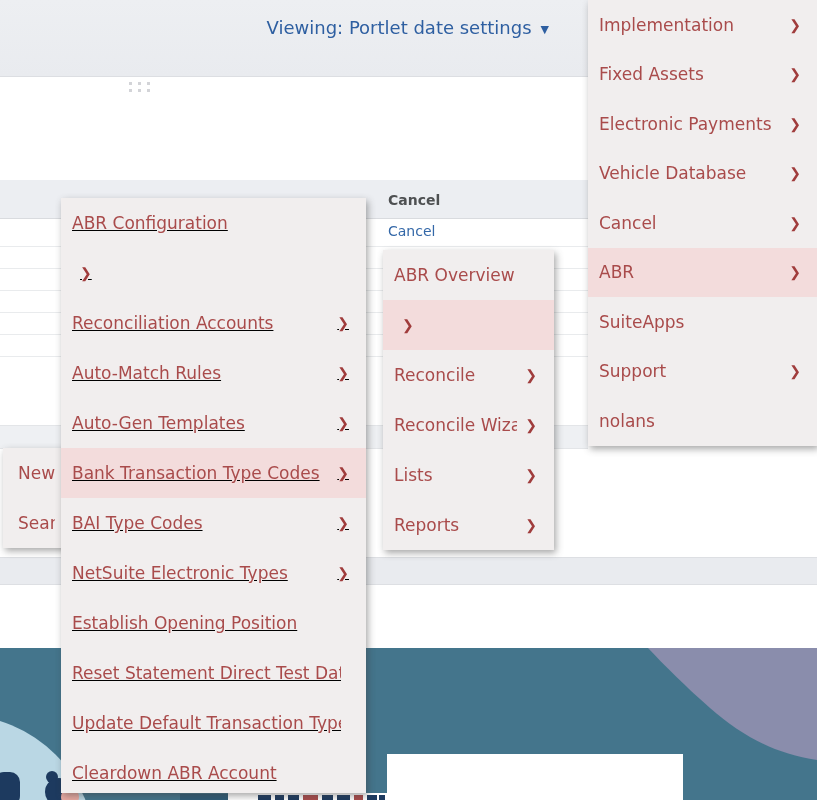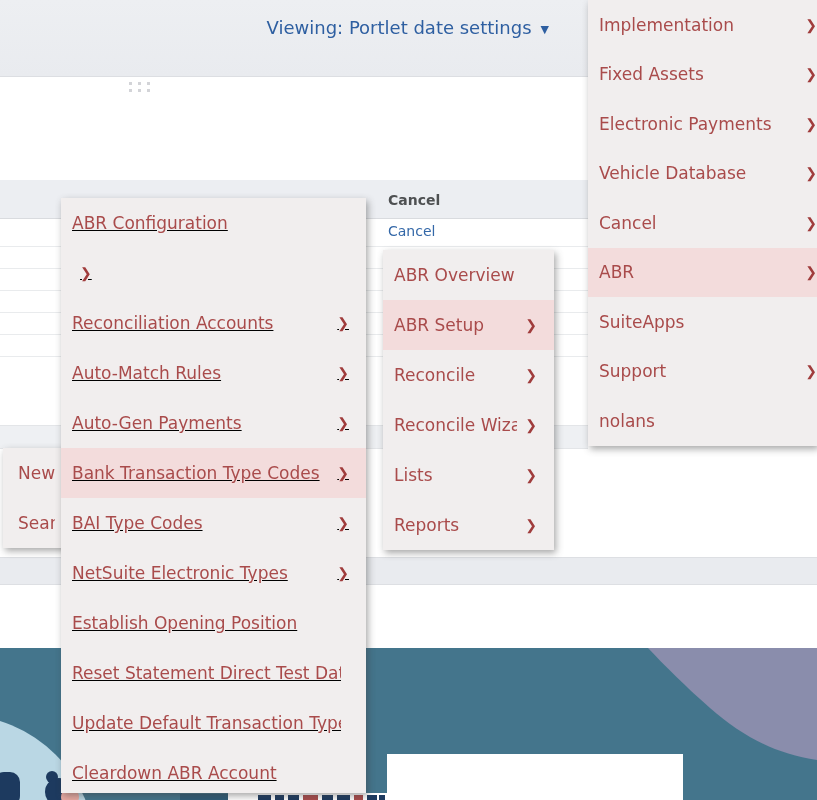--- a/index.html
+++ b/index.html
@@ -69,21 +69,21 @@
   .mi .chev{
     font-size:14px;font-weight:bold;color:var(--chevron);
     margin-left:8px;
   }
   .mi.hl{background:var(--highlight_pink);}
   .menu-left  {left:61px; top:198px;width:305px;height:595px;text-decoration:underline;}
   .menu-left   .mi{height:50px;}
   .menu-middle{left:383px;top:250px;width:171px;height:300px;}
   .menu-middle .mi{height:50px;}
   .menu-right {left:588px;top:0;   width:229px;height:446px;}
-  .menu-right  .mi{height:49.5px;padding-right:0;}
+  .menu-right  .mi{height:49.5px;padding-right:16px;}
   .menu-context{left:3px;top:448px;width:77px;height:100px;}
   .menu-context .mi{height:50px;padding-left:15px;}
 </style>
 </head>
 <body>
 
 <div class="screen">
 
   <div class="topbar">
     <div class="viewing">
@@ -163,21 +163,21 @@
       </div>
       <div class="mi">
         <span class="mi-label">Reconciliation Accounts</span>
         <span class="chev">❯</span>
       </div>
       <div class="mi">
         <span class="mi-label">Auto-Match Rules</span>
         <span class="chev">❯</span>
       </div>
       <div class="mi">
-        <span class="mi-label">Auto-Gen Payments</span>
+        <span class="mi-label">Auto-Gen Templates</span>
         <span class="chev">❯</span>
       </div>
       <div class="mi hl">
         <span class="mi-label">Bank Transaction Type Codes</span>
         <span class="chev">❯</span>
       </div>
       <div class="mi">
         <span class="mi-label">BAI Type Codes</span>
         <span class="chev">❯</span>
       </div>
@@ -203,21 +203,20 @@
       </div>
     </div>
 
   <div class="menu menu-middle">
 
   <div class="mi">
         <span class="mi-label">ABR Overview</span>
         <span class="chev" style="visibility: hidden;"></span>
       </div>
       <div class="mi hl">
-        <span class="mi-label">ABR Setup</span>
         <span class="chev">❯</span>
       </div>
       <div class="mi">
         <span class="mi-label">Reconcile</span>
         <span class="chev">❯</span>
       </div>
       <div class="mi">
         <span class="mi-label">Reconcile Wizard</span>
         <span class="chev">❯</span>
       </div>

